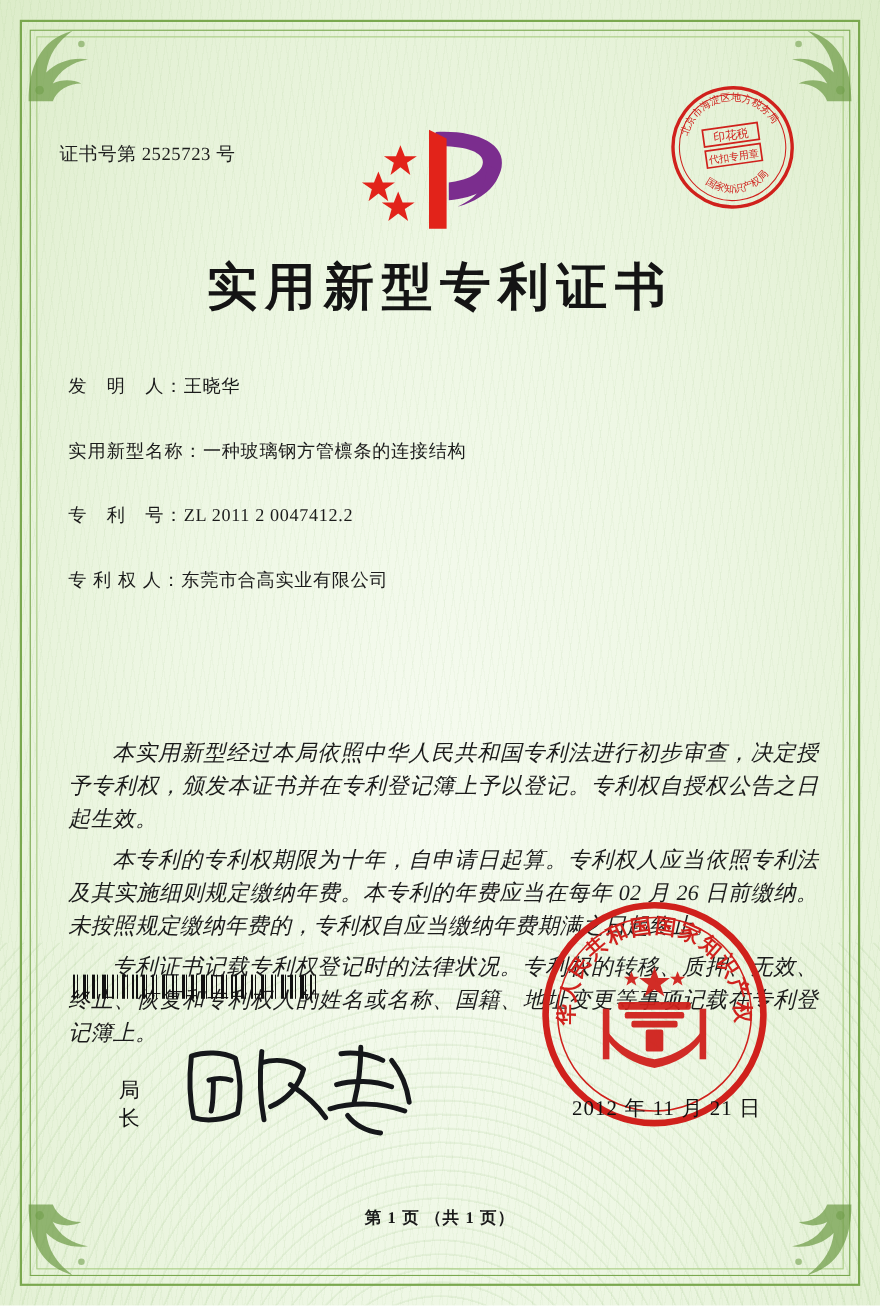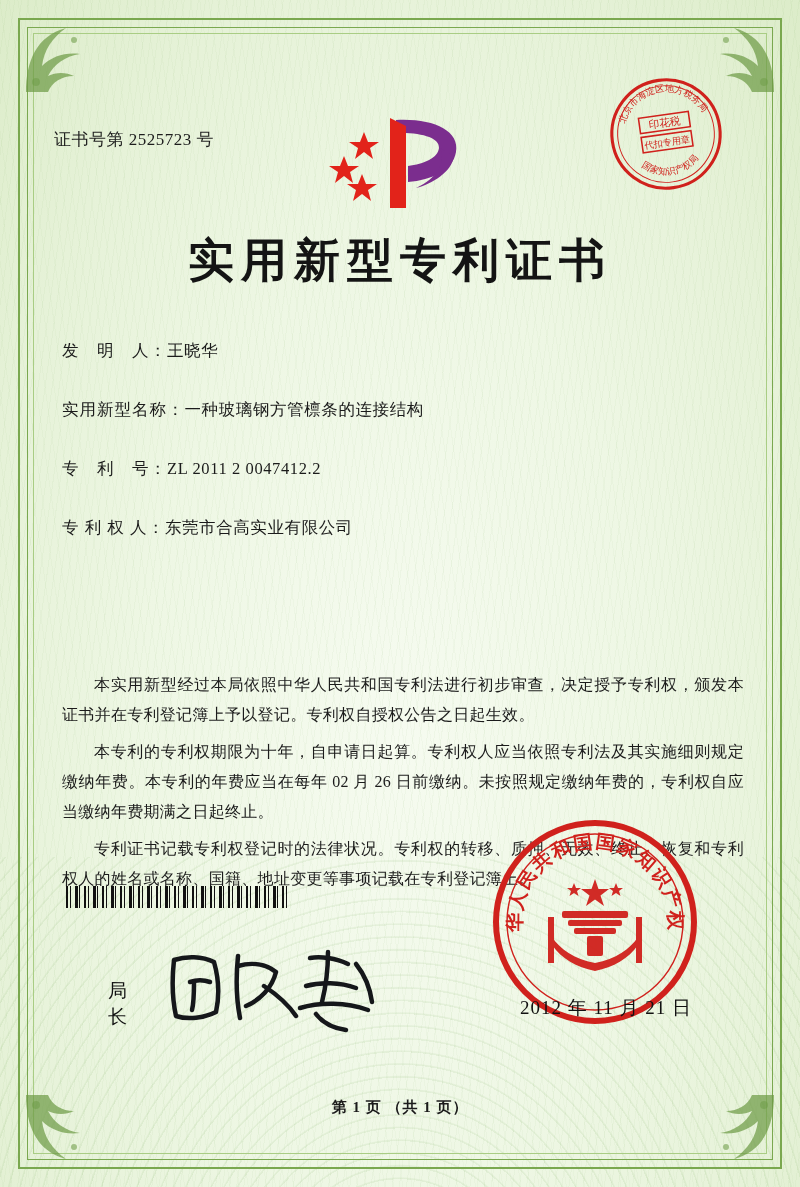--- a/index.html
+++ b/index.html
@@ -115,27 +115,28 @@
   }
   .field .lbl { letter-spacing: 1px; }
 
   .paras {
     position: absolute;
     top: 622px;
     left: 14px;
     right: 8px;
   }
   .para {
-    font-size: 16px;
+    font-size: 20px;
     line-height: 30px;
     color: #1b1b1b;
     text-indent: 2em;
     margin-bottom: 7px;
     text-align: justify;
     letter-spacing: .3px;
+    font-style: italic;
   }
 
   
   .barcode {
     position: absolute;
     left: 18px;
     top: 838px;
     width: 222px;
     height: 22px;
     background-image: repeating-linear-gradient(

